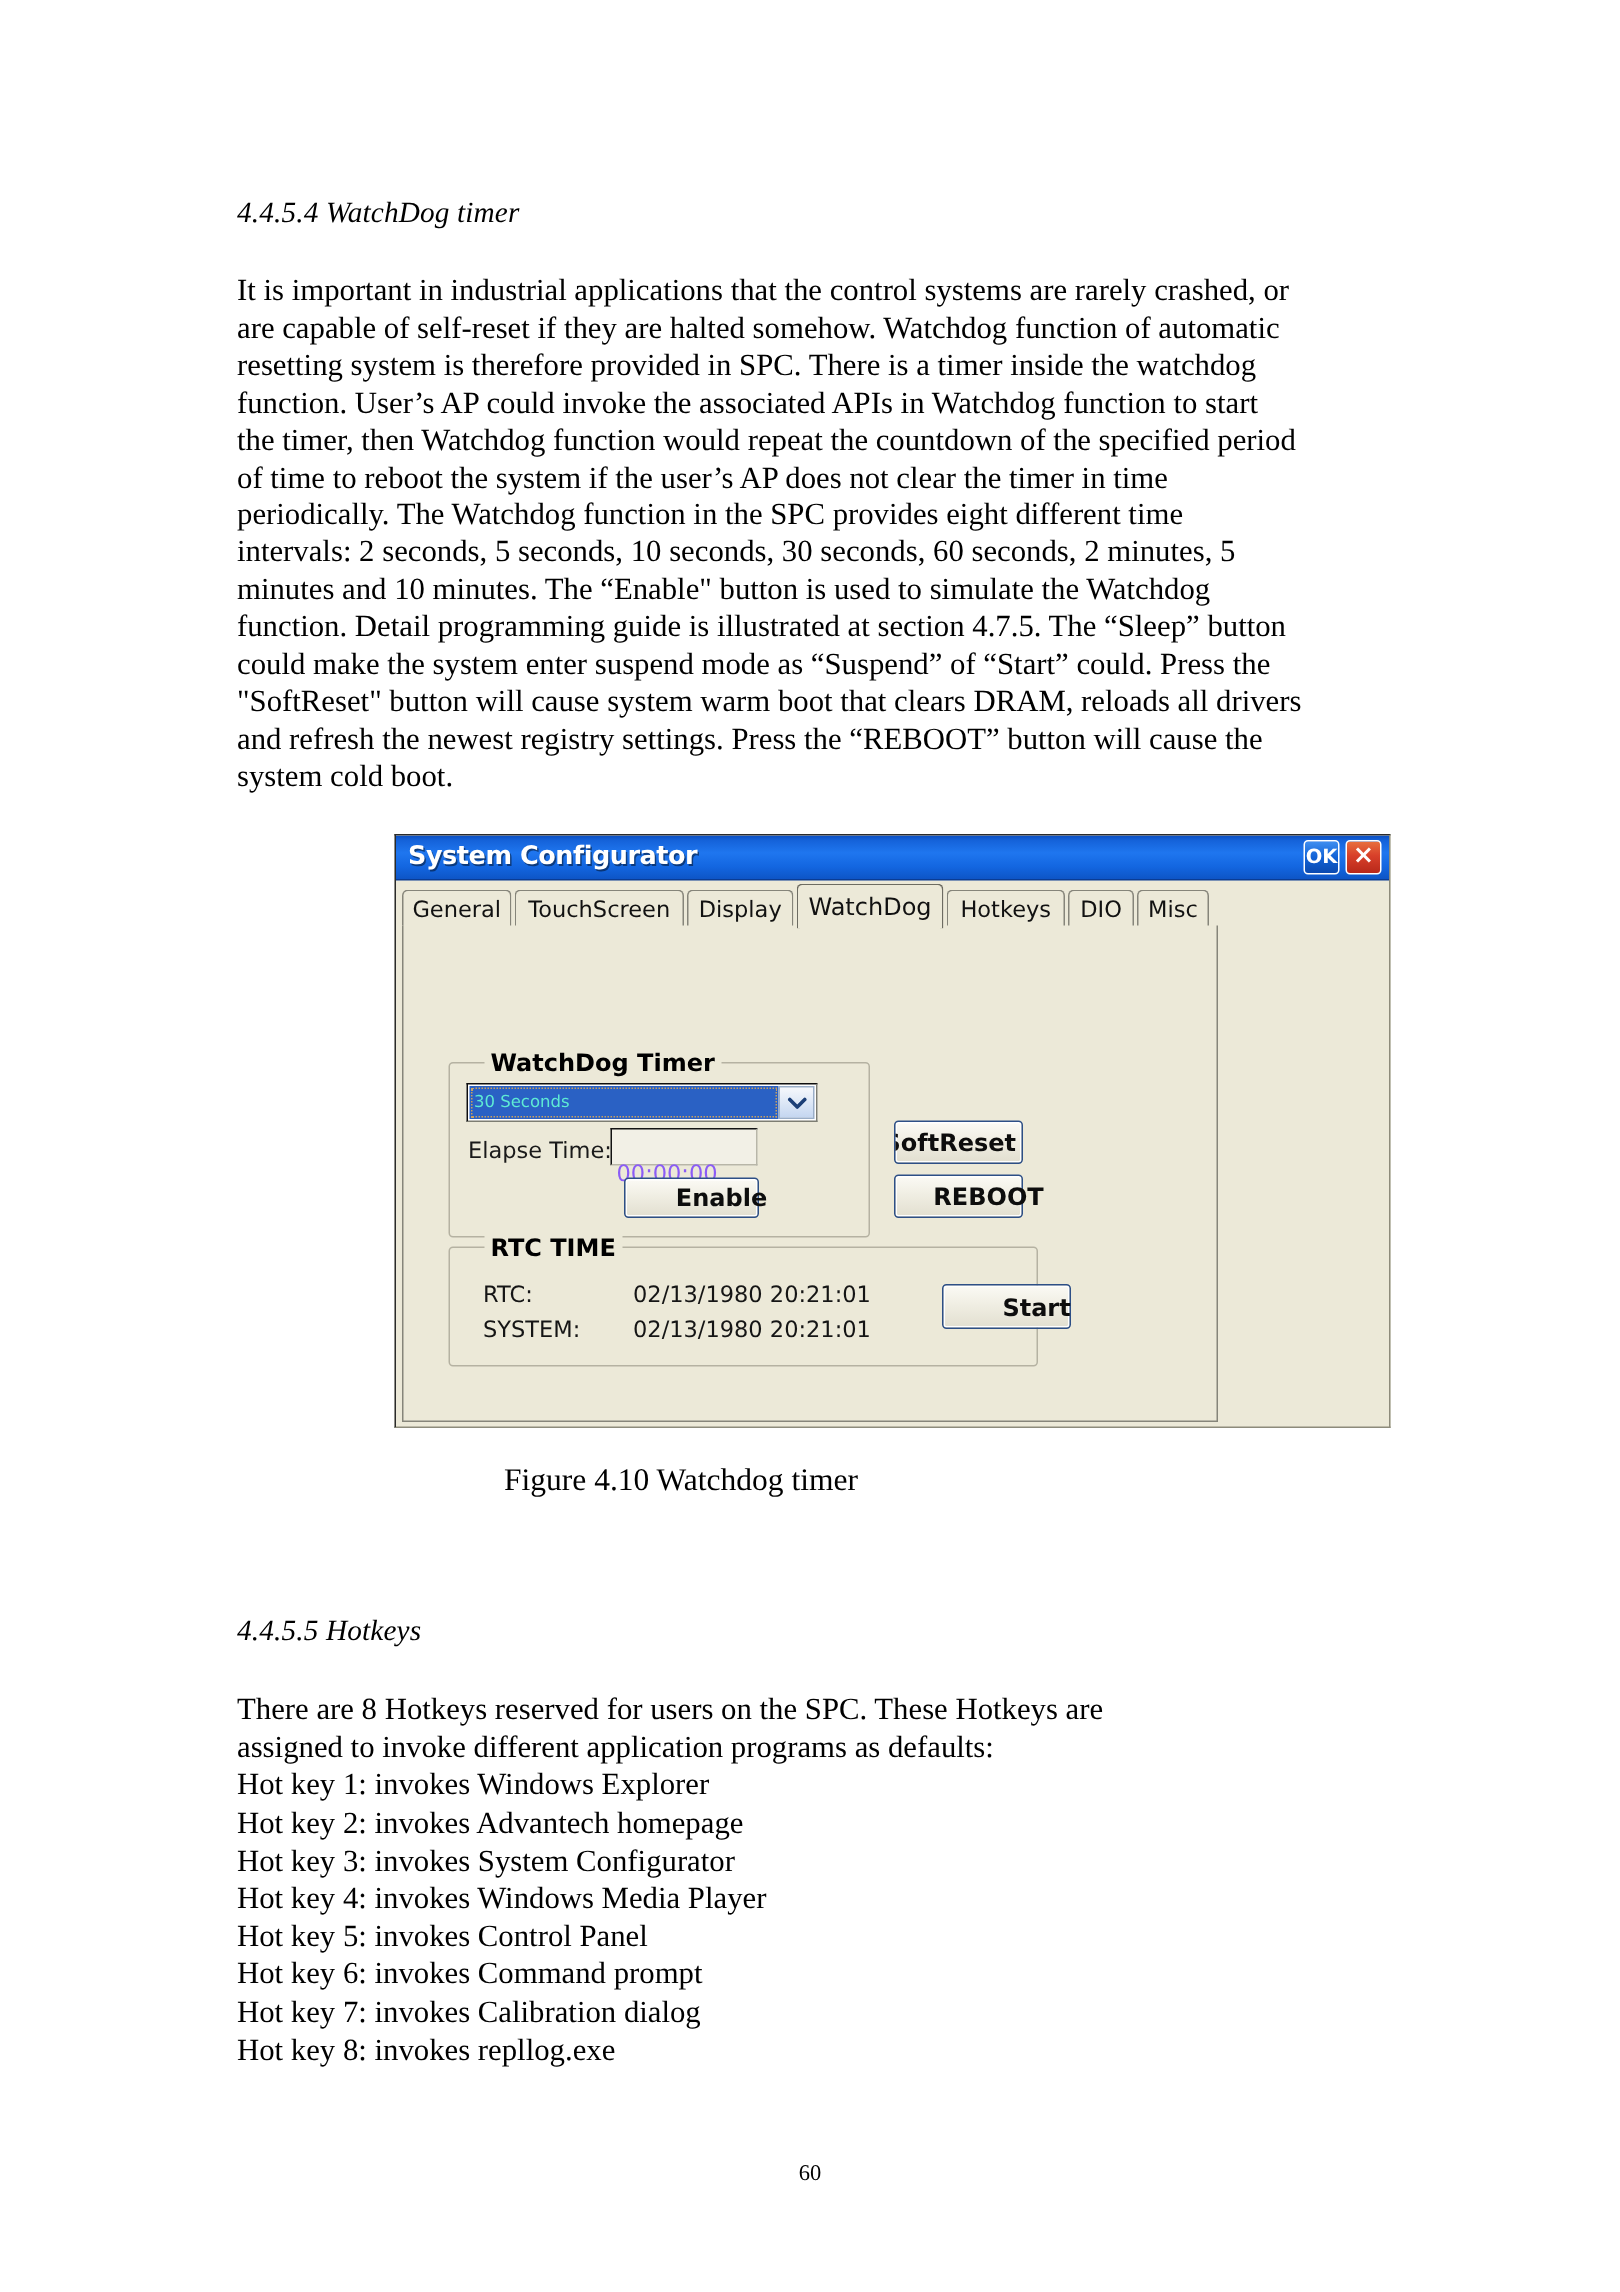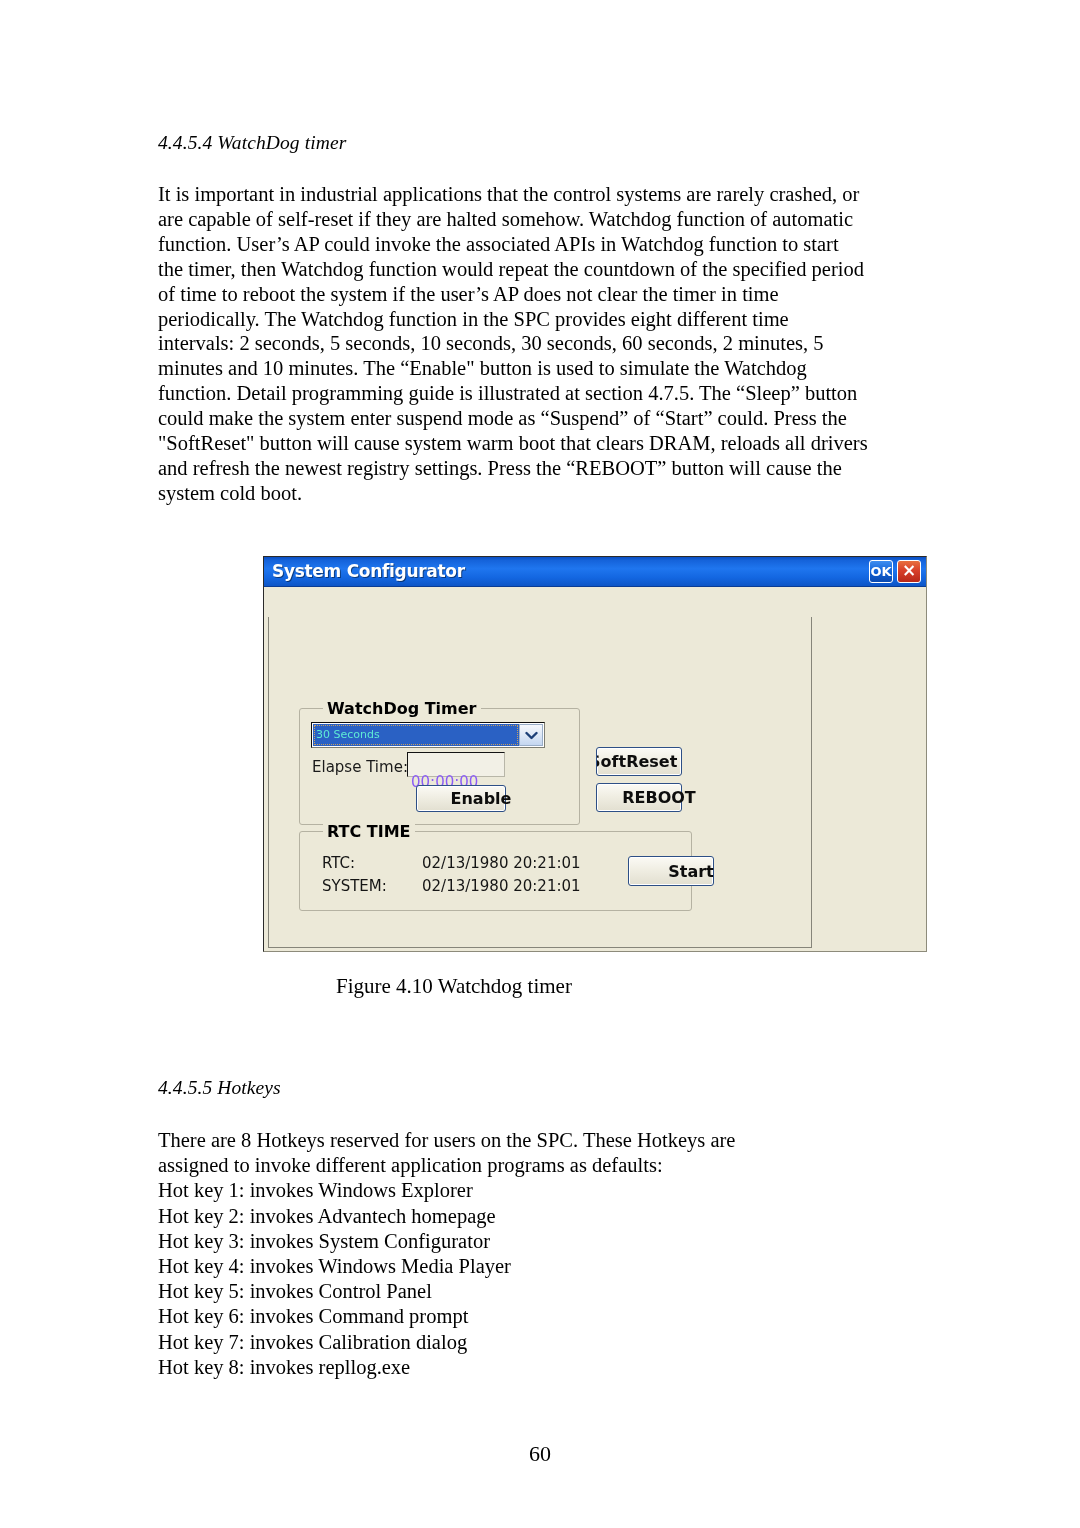--- a/index.html
+++ b/index.html
@@ -78,21 +78,21 @@
     text-align: center;
     font-size: 21px;
   }
 
   .page-number {
     position: absolute;
     left: 0;
     width: 1080px;
     top: 1441px;
     text-align: center;
-    font-size: 22px;
+    font-size: 15px;
   }
 
   
   .dialog {
     position: absolute;
     left: 263px;
     top: 556px;
     width: 664px;
     height: 396px;
     background: #ece9d8;
@@ -353,20 +353,21 @@
 </head>
 <body>
 
 <div class="page">
 
   <div class="sec-heading" id="heading-watchdog">4.4.5.4 WatchDog timer</div>
 
   <div class="body-para" id="para-watchdog">
     <span class="jline">It is important in industrial applications that the control systems are rarely crashed, or</span>
     <span class="jline">are capable of self-reset if they are halted somehow. Watchdog function of automatic</span>
+    <span class="jline">resetting system is therefore provided in SPC. There is a timer inside the watchdog</span>
     <span class="jline">function. User’s AP could invoke the associated APIs in Watchdog function to start</span>
     <span class="jline">the timer, then Watchdog function would repeat the countdown of the specified period</span>
     <span class="jline">of time to reboot the system if the user’s AP does not clear the timer in time</span>
     <span class="jline">periodically. The Watchdog function in the SPC provides eight different time</span>
     <span class="jline">intervals: 2 seconds, 5 seconds, 10 seconds, 30 seconds, 60 seconds, 2 minutes, 5</span>
     <span class="jline">minutes and 10 minutes. The “Enable" button is used to simulate the Watchdog</span>
     <span class="jline">function. Detail programming guide is illustrated at section 4.7.5. The “Sleep” button</span>
     <span class="jline">could make the system enter suspend mode as “Suspend” of “Start” could. Press the</span>
     <span class="jline">"SoftReset" button will cause system warm boot that clears DRAM, reloads all drivers</span>
     <span class="jline">and refresh the newest registry settings. Press the “REBOOT” button will cause the</span>
@@ -380,20 +381,29 @@
 
       <div class="tb-btn" id="btn-ok">
         <span>OK</span>
       </div>
 
       <div class="tb-btn" id="btn-close">
         <span class="x-glyph">×</span>
       </div>
     </div>
 
+    <div class="tabstrip">
+      <div class="tab" style="left:0px;width:73px;">General</div>
+      <div class="tab" style="left:75px;width:113px;">TouchScreen</div>
+      <div class="tab" style="left:190px;width:71px;">Display</div>
+      <div class="tab active" style="left:263px;width:98px;">WatchDog</div>
+      <div class="tab" style="left:363px;width:79px;">Hotkeys</div>
+      <div class="tab" style="left:444px;width:44px;">DIO</div>
+      <div class="tab" style="left:490px;width:48px;">Misc</div>
+    </div>
 
     <div class="tabpanel">
 
       <div class="groupbox" id="group-watchdog">
         <div class="group-legend">WatchDog Timer</div>
 
         <div class="combo">
           <div class="combo-value">30 Seconds</div>
           <div class="combo-arrow">
             <svg width="13" height="9" viewBox="0 0 13 9" aria-hidden="true">

